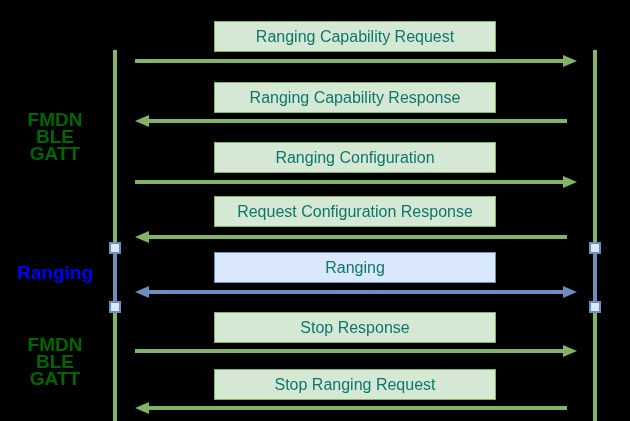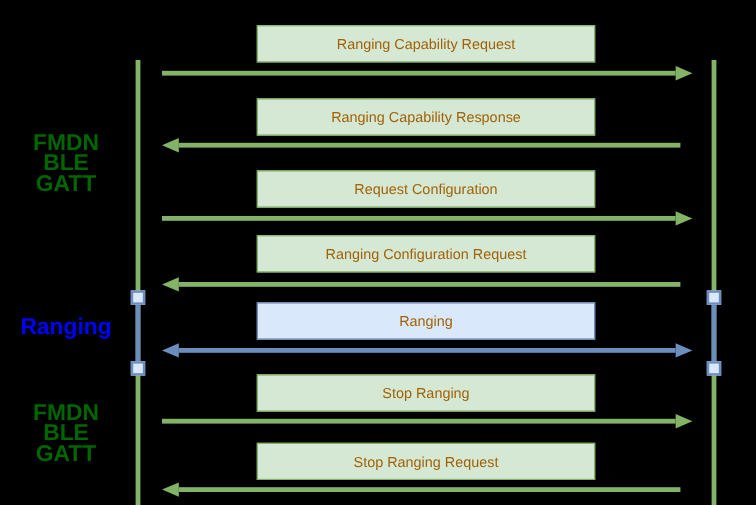--- a/index.html
+++ b/index.html
@@ -17,21 +17,21 @@
     position:absolute;width:8px;height:8px;background:#dae8fc;
     border:2px solid #6c8ebf;box-sizing:content-box;
   }
   .phase{
     position:absolute;left:0;width:110px;text-align:center;
     font-weight:bold;font-size:19px;line-height:17px;white-space:pre-line;
   }
   .msg-box{
     position:absolute;left:214px;width:282px;height:31px;box-sizing:border-box;
     border:1.5px solid;display:flex;align-items:center;justify-content:center;
-    font-size:12px;color:#a16207;
+    font-size:16px;color:#0f766e;
   }
   .msg-box.green{background:#d5e8d4;border-color:#82b366;}
   .msg-box.blue{background:#dae8fc;border-color:#6c8ebf;}
   .arrow-line{position:absolute;height:4px;}
   .arrow-head{position:absolute;width:0;height:0;border-top:6px solid transparent;border-bottom:6px solid transparent;}
   .arrow-head.right{border-left-style:solid;border-left-width:14px;}
   .arrow-head.left{border-right-style:solid;border-right-width:14px;}
 </style>
 </head>
 <body>
@@ -57,37 +57,37 @@
         <span>Ranging Capability Request</span>
       </div>
       <div class="arrow-line" style="left: 135px; width: 428px; top: 59px; background: rgb(130, 179, 102);"></div>
       <div class="arrow-head right" style="left: 563px; top: 55px; border-left-color: rgb(130, 179, 102);"></div>
       <div class="msg-box green" style="top: 82px; text-align: right;">
         <span>Ranging Capability Response</span>
       </div>
       <div class="arrow-line" style="left: 149px; width: 418px; top: 119px; background: rgb(130, 179, 102);"></div>
       <div class="arrow-head left" style="left: 135px; top: 115px; border-right-color: rgb(130, 179, 102);"></div>
       <div class="msg-box green" style="top: 142px;">
-        <span>Request Configuration</span>
+        <span>Ranging Configuration</span>
       </div>
       <div class="arrow-line" style="left: 135px; width: 428px; top: 180px; background: rgb(130, 179, 102);"></div>
       <div class="arrow-head right" style="left: 563px; top: 176px; border-left-color: rgb(130, 179, 102);"></div>
       <div class="msg-box green" style="top: 196px;">
-        <span>Ranging Configuration Request</span>
+        <span>Request Configuration Response</span>
       </div>
       <div class="arrow-line" style="left: 149px; width: 418px; top: 235px; background: rgb(130, 179, 102);"></div>
       <div class="arrow-head left" style="left: 135px; top: 231px; border-right-color: rgb(130, 179, 102);"></div>
       <div class="msg-box blue" style="top: 252px;">
         <span>Ranging</span>
       </div>
       <div class="arrow-line" style="left: 149px; width: 414px; top: 290px; background: rgb(108, 142, 191);"></div>
       <div class="arrow-head right" style="left: 563px; top: 286px; border-left-color: rgb(108, 142, 191);"></div>
       <div class="arrow-head left" style="left: 135px; top: 286px; border-right-color: rgb(108, 142, 191);"></div>
       <div class="msg-box green" style="top: 312px;">
-        <span>Stop Ranging</span>
+        <span>Stop Response</span>
       </div>
       <div class="arrow-line" style="left: 135px; width: 428px; top: 349px; background: rgb(130, 179, 102);"></div>
       <div class="arrow-head right" style="left: 563px; top: 345px; border-left-color: rgb(130, 179, 102);"></div>
       <div class="msg-box green" style="top: 369px;">
         <span>Stop Ranging Request</span>
       </div>
       <div class="arrow-line" style="left: 149px; width: 418px; top: 406px; background: rgb(130, 179, 102);"></div>
       <div class="arrow-head left" style="left: 135px; top: 402px; border-right-color: rgb(130, 179, 102);"></div>
     </div>
 </div>

